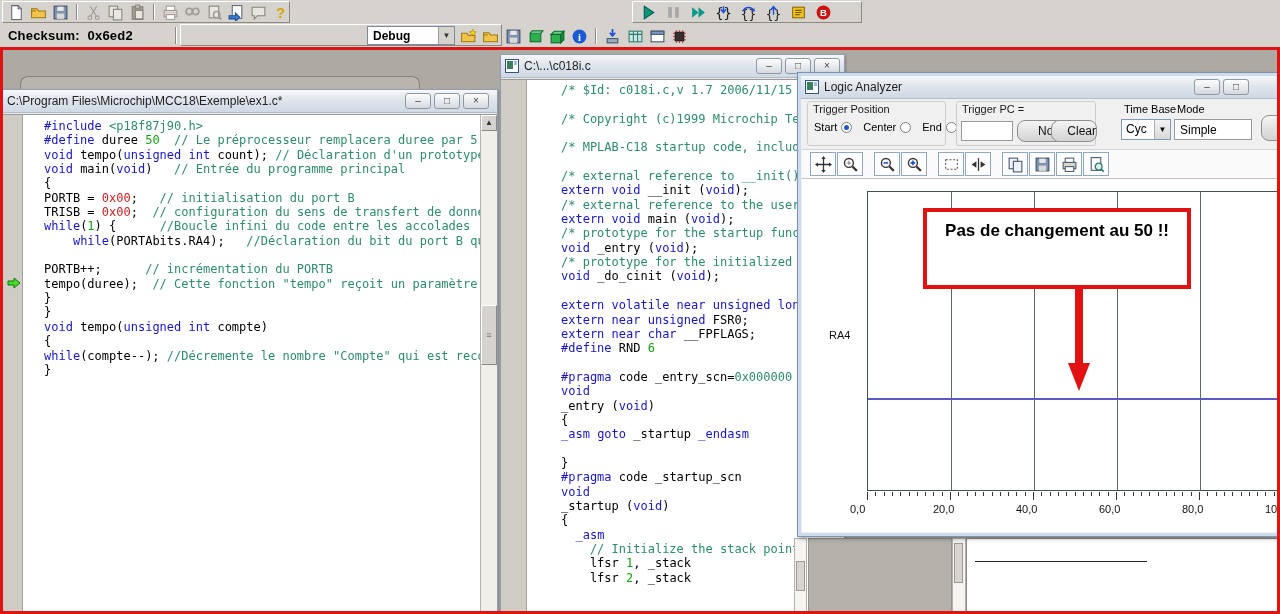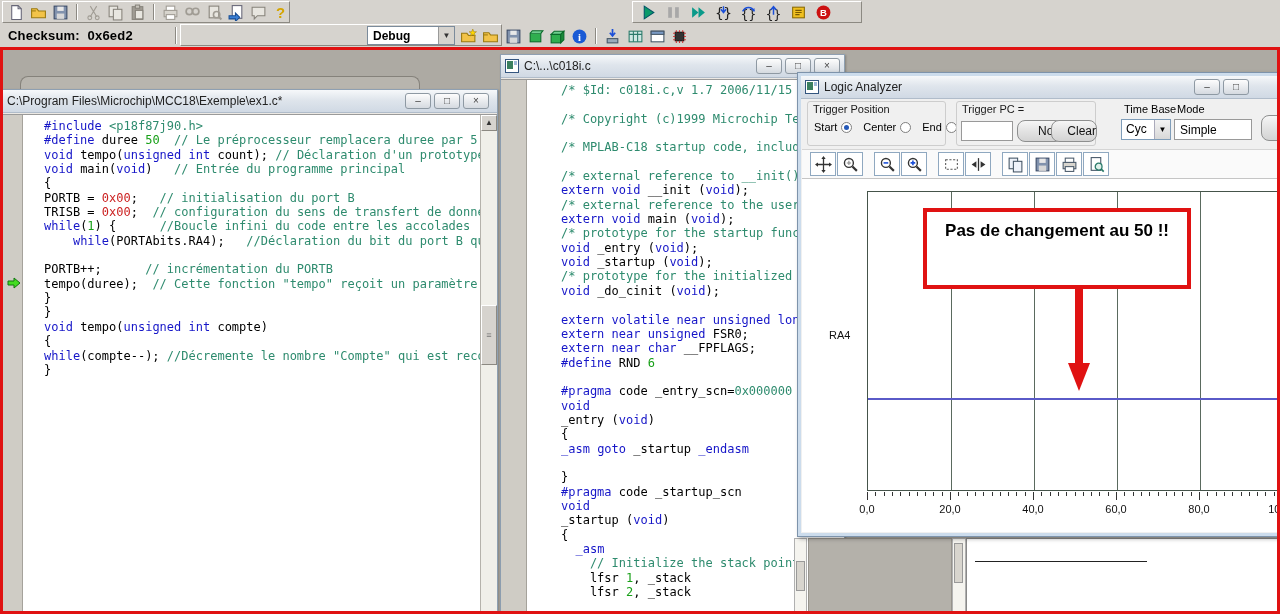--- a/index.html
+++ b/index.html
@@ -52,21 +52,21 @@
   .latoolbar { position:absolute; left:4px; right:4px; top:76px; height:30px; background:#fafafa; border-top:1px solid #d5d5d5; border-bottom:1px solid #c5c5c5; }
   .labtn { position:absolute; top:2px; width:26px; height:24px; background:#fff; border:1px solid #8fa8c0; display:flex; align-items:center; justify-content:center; }
   .chart { position:absolute; left:4px; right:0; top:106px; bottom:4px; background:#fff; overflow:hidden; }
   .plot { position:absolute; left:65px; top:12px; width:418px; height:300px; border:1px solid #45544a; }
   .gridline { position:absolute; top:0; bottom:0; width:1px; background:#5a6a5e; }
   .signal { position:absolute; left:0; right:0; height:2px; background:#5a5ac8; }
   .chan-label { position:absolute; font-size:11px; color:#111; }
   .ticks { position:absolute; left:65px; top:313px; width:418px; height:10px; }
   .tick { position:absolute; top:0; width:1px; background:#333; }
   .xlabels { position:absolute; left:65px; top:324px; width:430px; height:14px; }
-  .xlab { position:absolute; width:34px; text-align:center; font-size:11px; color:#111; }
+  .xlab { position:absolute; width:34px; text-align:left; font-size:11px; color:#111; }
   .anno { position:absolute; border:4px solid #e01212; background:#fff; z-index:5; }
   .anno .at { display:block; text-align:center; padding-top:9px; font-size:17px; font-weight:bold; color:#000; }
   
   .scrollstrip { position:absolute; background:#f5f4ef; border:1px solid #b0b0b0; z-index:6; }
   .scrollstrip .inner { position:absolute; left:1px; width:9px; background:#d8d5ce; border:1px solid #999; }
   .grayblock { position:absolute; left:808px; top:538px; width:144px; height:76px; background:#b4b1aa; border:1px solid #96938c; z-index:6; }
   .outpanel { position:absolute; left:966px; top:538px; width:311px; height:76px; background:#fff; border-left:1px solid #888; border-top:1px solid #888; z-index:6; overflow:hidden; }
   .outlines { position:absolute; left:7px; top:2px; right:0; font-size:12px; color:#111; white-space:nowrap; }
   .outlines > div { height:14px; }
   .outlines > div:first-child { margin-bottom:12px; }
@@ -323,21 +323,20 @@
         <div class="cl"><span class="tk-c">/* Copyright (c)1999 Microchip Tech</span></div>
         <div class="cl"></div>
         <div class="cl"><span class="tk-c">/* MPLAB-C18 startup code, includin</span></div>
         <div class="cl"></div>
         <div class="cl"><span class="tk-c">/* external reference to __init() </span></div>
         <div class="cl"><span class="tk-k">extern void</span><span class="tk-p"> __init (</span><span class="tk-k">void</span><span class="tk-p">);</span></div>
         <div class="cl"><span class="tk-c">/* external reference to the user'</span></div>
         <div class="cl"><span class="tk-k">extern void</span><span class="tk-p"> main (</span><span class="tk-k">void</span><span class="tk-p">);</span></div>
         <div class="cl"><span class="tk-c">/* prototype for the startup funct</span></div>
         <div class="cl"><span class="tk-k">void</span><span class="tk-p"> _entry (</span><span class="tk-k">void</span><span class="tk-p">);</span></div>
-        <div class="cl"><span class="tk-k">void</span><span class="tk-p"> _startup (</span><span class="tk-k">void</span><span class="tk-p">);</span></div>
         <div class="cl"><span class="tk-c">/* prototype for the initialized d</span></div>
         <div class="cl"><span class="tk-k">void</span><span class="tk-p"> _do_cinit (</span><span class="tk-k">void</span><span class="tk-p">);</span></div>
         <div class="cl"></div>
         <div class="cl"><span class="tk-k">extern volatile near unsigned long</span></div>
         <div class="cl"><span class="tk-k">extern near unsigned</span><span class="tk-p"> FSR0;</span></div>
         <div class="cl"><span class="tk-k">extern near char</span><span class="tk-p"> __FPFLAGS;</span></div>
         <div class="cl"><span class="tk-k">#define</span><span class="tk-p"> RND </span><span class="tk-n">6</span></div>
         <div class="cl"></div>
         <div class="cl"><span class="tk-k">#pragma</span><span class="tk-p"> code _entry_scn=</span><span class="tk-c">0x000000</span></div>
         <div class="cl"><span class="tk-k">void</span></div>

